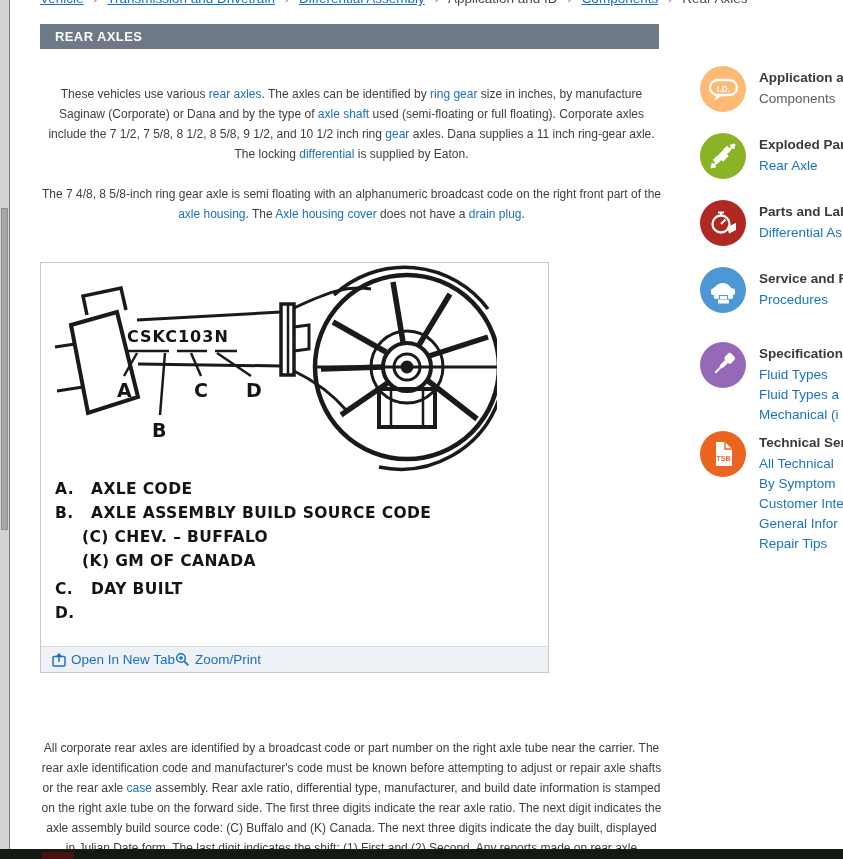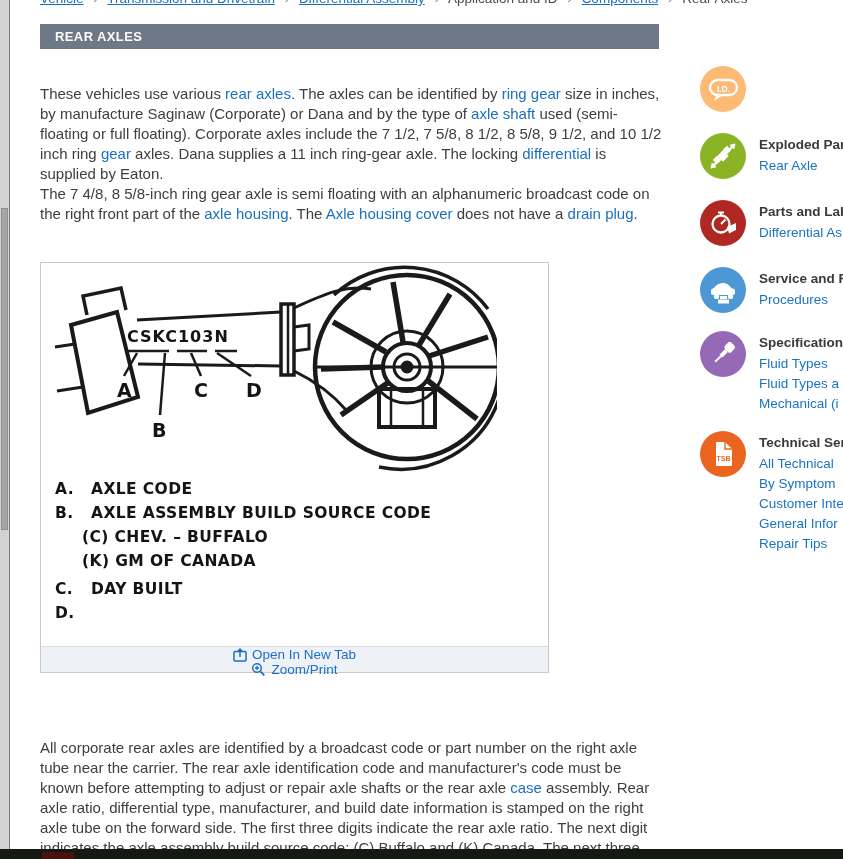--- a/index.html
+++ b/index.html
@@ -12,36 +12,36 @@
   .breadcrumb{position:absolute;top:-9px;left:40px;font-size:13.5px;white-space:nowrap;color:#4a4a4a;}
   .crumb-link{color:#1a6fc0;}
   .crumb-current{color:#4a4a4a;}
   .crumb-sep{color:#8a8a8a;margin:0 6px;}
   
   .titlebar{position:absolute;top:24px;height:25px;background:#6d7987;color:#fdfdfd;
             font-size:13px;font-weight:bold;letter-spacing:.4px;line-height:25px;padding-left:15px;box-sizing:border-box;}
   .titlebar.main{left:40px;width:619px;}
   .titlebar.related{left:688px;width:155px;}
   
-  .para{position:absolute;left:40px;width:623px;font-size:15px;line-height:20px;color:#3e3e3e;}
+  .para{position:absolute;left:40px;width:623px;font-size:12px;line-height:20px;color:#3e3e3e;text-align:center;}
   .p1{top:84px;}
   .p2{top:184px;}
   .p3{top:694px;margin-top:44px;}
   .lnk{color:#1a6fc0;text-decoration:none;}
   
   .figure{position:absolute;left:40px;top:262px;width:509px;height:411px;border:1px solid #c9c9c9;background:#fff;box-sizing:border-box;}
   .fig-img{position:relative;width:100%;height:384px;background:#fff;overflow:hidden;}
   .fig-legend{position:absolute;left:14px;top:214px;font-family:"DejaVu Sans",sans-serif;
               font-weight:bold;font-size:15.5px;color:#141414;letter-spacing:.4px;}
   .leg-row{display:flex;line-height:24px;}
   .leg-label{width:36px;flex:0 0 36px;}
   .leg-sub{margin-left:27px;line-height:24px;}
   .leg-gap{margin-top:4px;}
   .fig-footer{position:absolute;left:0;right:0;bottom:0;height:25px;background:#eef2f7;border-top:1px solid #d9dde3;
-              display:flex;align-items:center;padding:0 11px;font-size:13.5px;flex-direction:column;}
+              display:flex;align-items:center;padding:0 11px;font-size:13.5px;}
   .fig-footer a{color:#1c6fc4;text-decoration:none;display:flex;align-items:center;gap:5px;}
   
   .rel-item{position:absolute;left:700px;width:143px;display:flex;gap:13px;}
   .circle{width:46px;height:46px;border-radius:50%;flex:0 0 46px;display:flex;align-items:center;justify-content:center;}
   .c-slate{background:#fdba74;}  .c-green{background:#8ab425;}  .c-red{background:#b02822;}
   .c-blue{background:#4d98d4;}   .c-purple{background:#9569b6;} .c-orange{background:#eb6420;}
   .rel-text{padding-top:2px;font-size:13.5px;line-height:20px;white-space:nowrap;}
   .rel-heading{font-weight:bold;color:#3a3a3a;line-height:19px;margin-bottom:2px;}
   .rel-link{display:block;color:#1a73c2;text-decoration:none;}
   .rel-muted{display:block;color:#5d5d5d;}
@@ -181,20 +181,24 @@
   <div class="para p3"><span>All corporate rear axles are identified by a broadcast code or part number on the right axle tube near the carrier. The rear axle identification code and manufacturer's code must be known before attempting to adjust or repair axle shafts or the rear axle </span><a href="#" class="lnk">case</a><span> assembly. Rear axle ratio, differential type, manufacturer, and build date information is stamped on the right axle tube on the forward side. The first three digits indicate the rear axle ratio. The next digit indicates the axle assembly build source code: (C) Buffalo and (K) Canada. The next three digits indicate the day built, displayed in Julian Date form. The last digit indicates the shift: (1) First and (2) Second. Any reports made on rear axle assemblies must include the full code letters and build date numbers.</span></div>
 
   <div class="rel-item" style="top:66px">
     <div class="circle c-slate">
       <svg width="46" height="46" viewBox="0 0 46 46">
         <rect x="10" y="14" width="27" height="15" rx="7.5" fill="none" stroke="#fff" stroke-width="2.3"></rect>
         <path d="M17 28 L14 35 L23 29" fill="#fff"></path>
         <text x="23.5" y="25.5" text-anchor="middle" font-size="8.5" font-weight="bold" fill="#fff" font-family="Liberation Sans, sans-serif">I.D.</text>
       </svg>
     </div>
+    <div class="rel-text">
+      <div class="rel-heading">Application a</div>
+      <span class="rel-muted">Components</span>
+    </div>
   </div>
 
   <div class="rel-item" style="top:133px">
     <div class="circle c-green">
       <svg width="46" height="46" viewBox="0 0 46 46">
         <g stroke="#fff" fill="#fff">
           <path d="M13 33 L33 13" stroke-width="2.2" fill="none"></path>
           <path d="M11 35 l1.2 -5 3.8 3.8 z"></path>
           <path d="M35 11 l-1.2 5 -3.8 -3.8 z"></path>
           <rect x="19.5" y="19.5" width="7" height="7" transform="rotate(45 23 23)"></rect>
@@ -236,21 +240,21 @@
         <circle cx="16.5" cy="29.5" r="2.6" fill="#fff"></circle>
         <circle cx="30.5" cy="29.5" r="2.6" fill="#fff"></circle>
       </svg>
     </div>
     <div class="rel-text">
       <div class="rel-heading">Service and R</div>
       <a href="#" class="rel-link">Procedures</a>
     </div>
   </div>
 
-  <div class="rel-item" style="top:331px">
+  <div class="rel-item" style="top:342px">
     <div class="circle c-purple">
       <svg width="46" height="46" viewBox="0 0 46 46">
         <g transform="rotate(45 23 23)" fill="#fff">
           <rect x="18.5" y="9" width="9" height="9" rx="2.5"></rect>
           <rect x="21" y="18" width="4" height="8"></rect>
           <rect x="22" y="26" width="2" height="8"></rect>
         </g>
       </svg>
     </div>
     <div class="rel-text">

